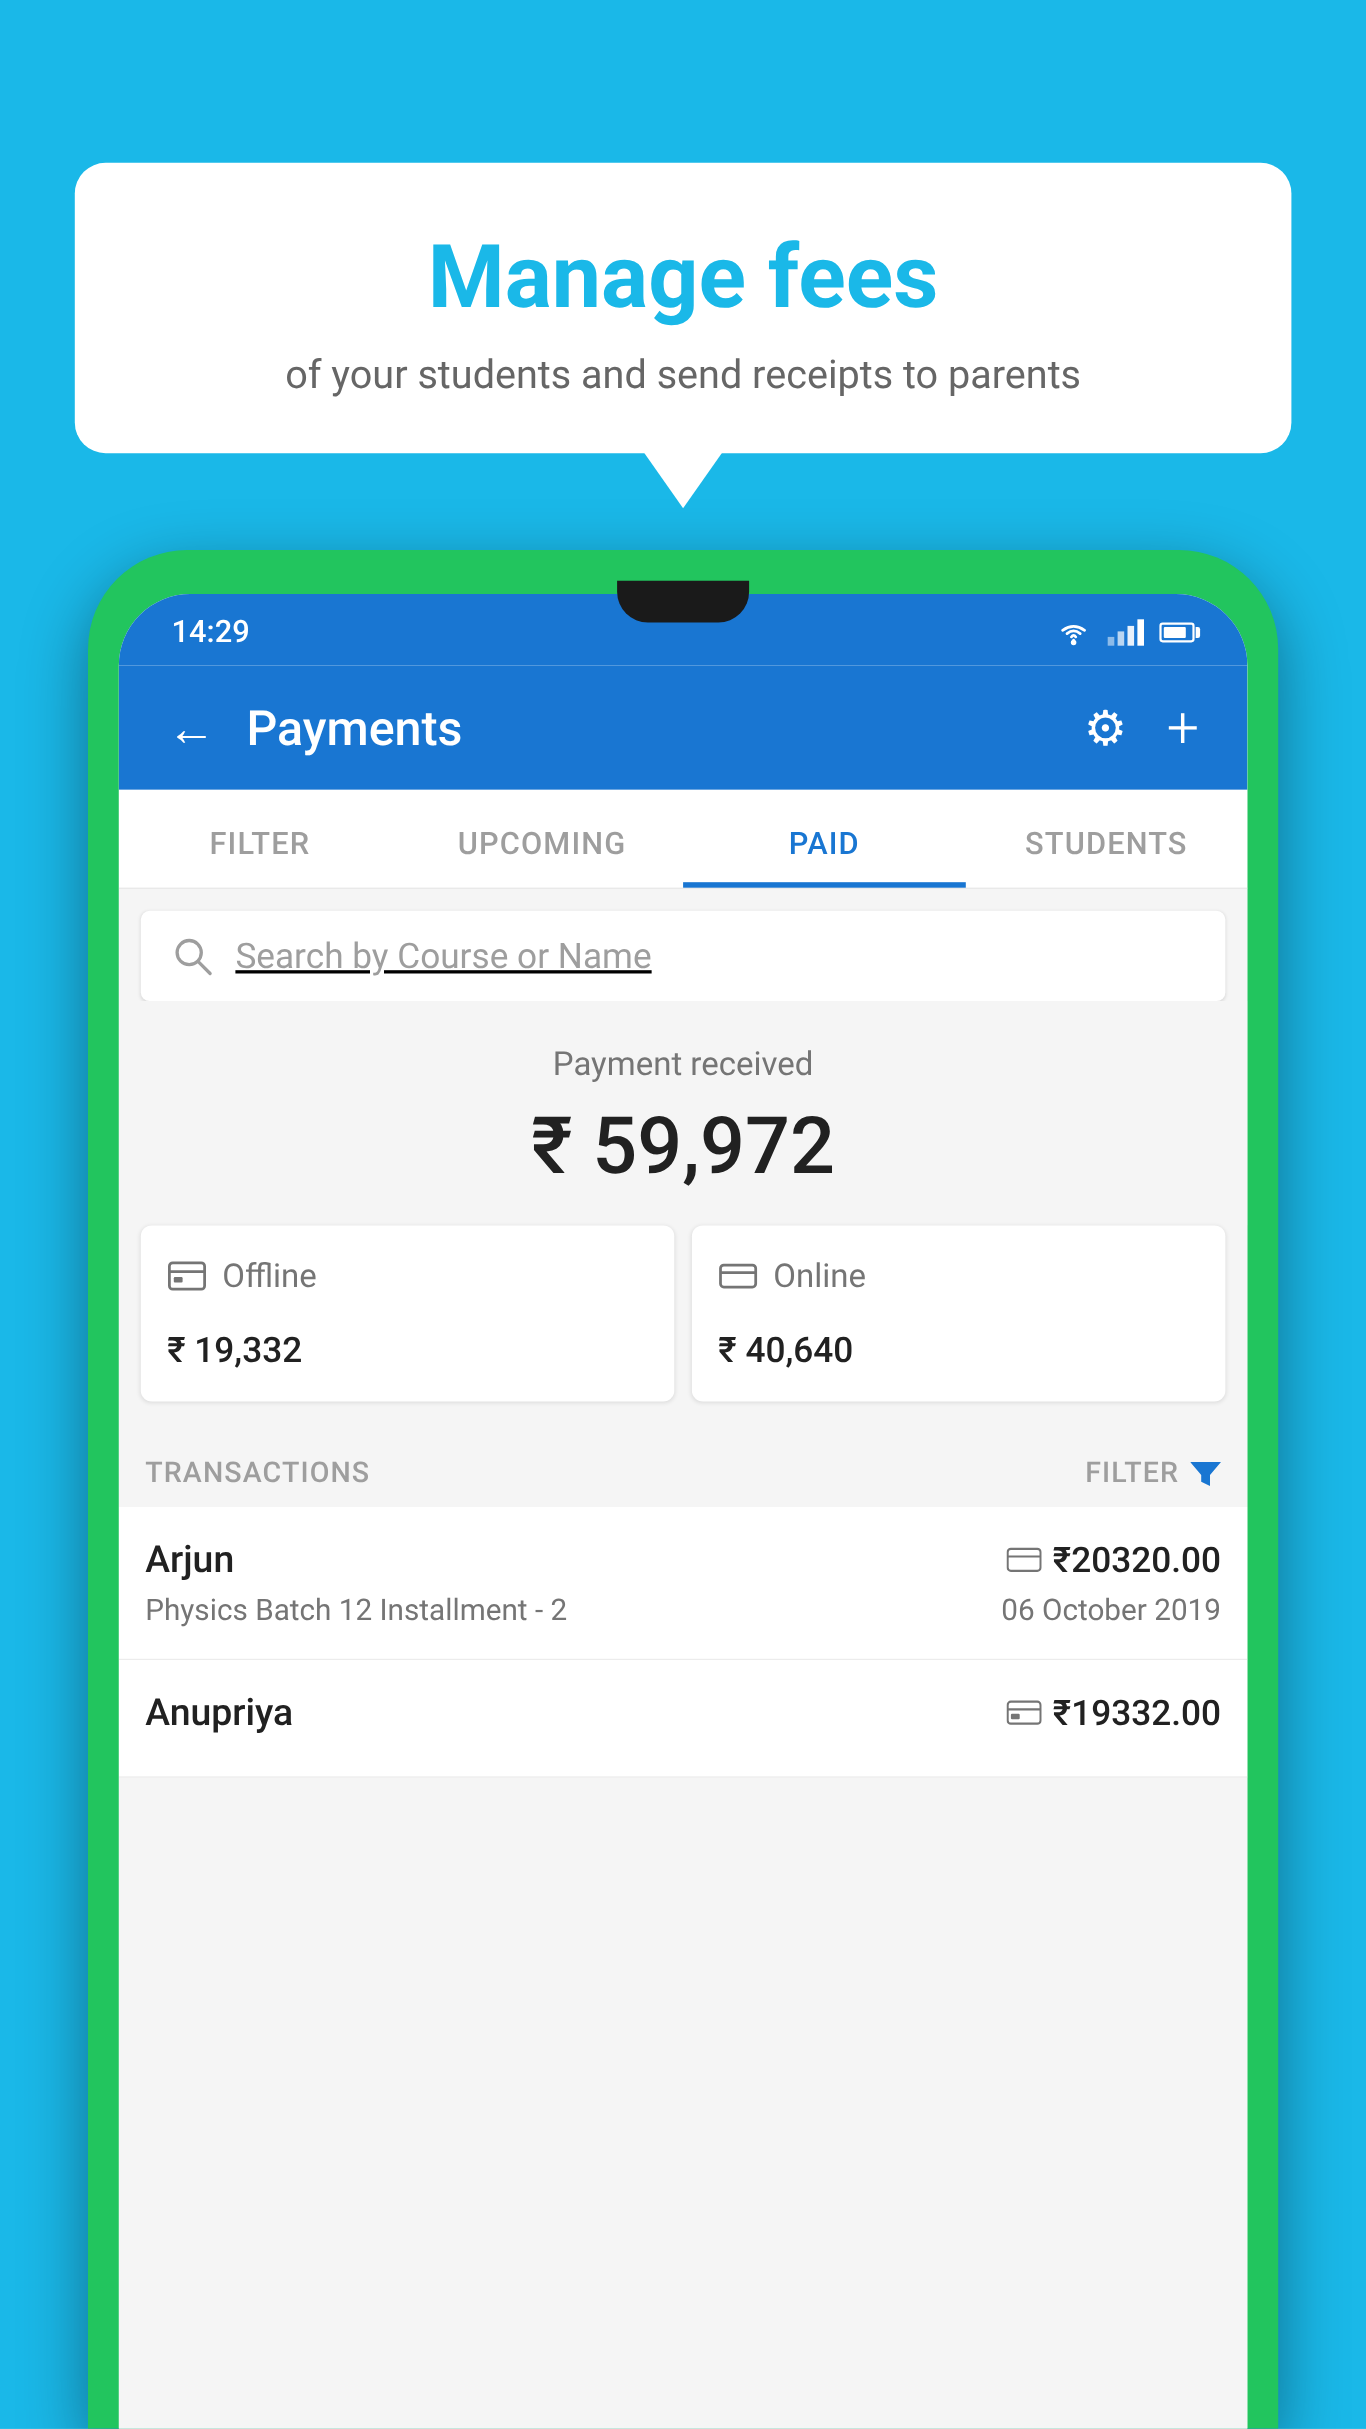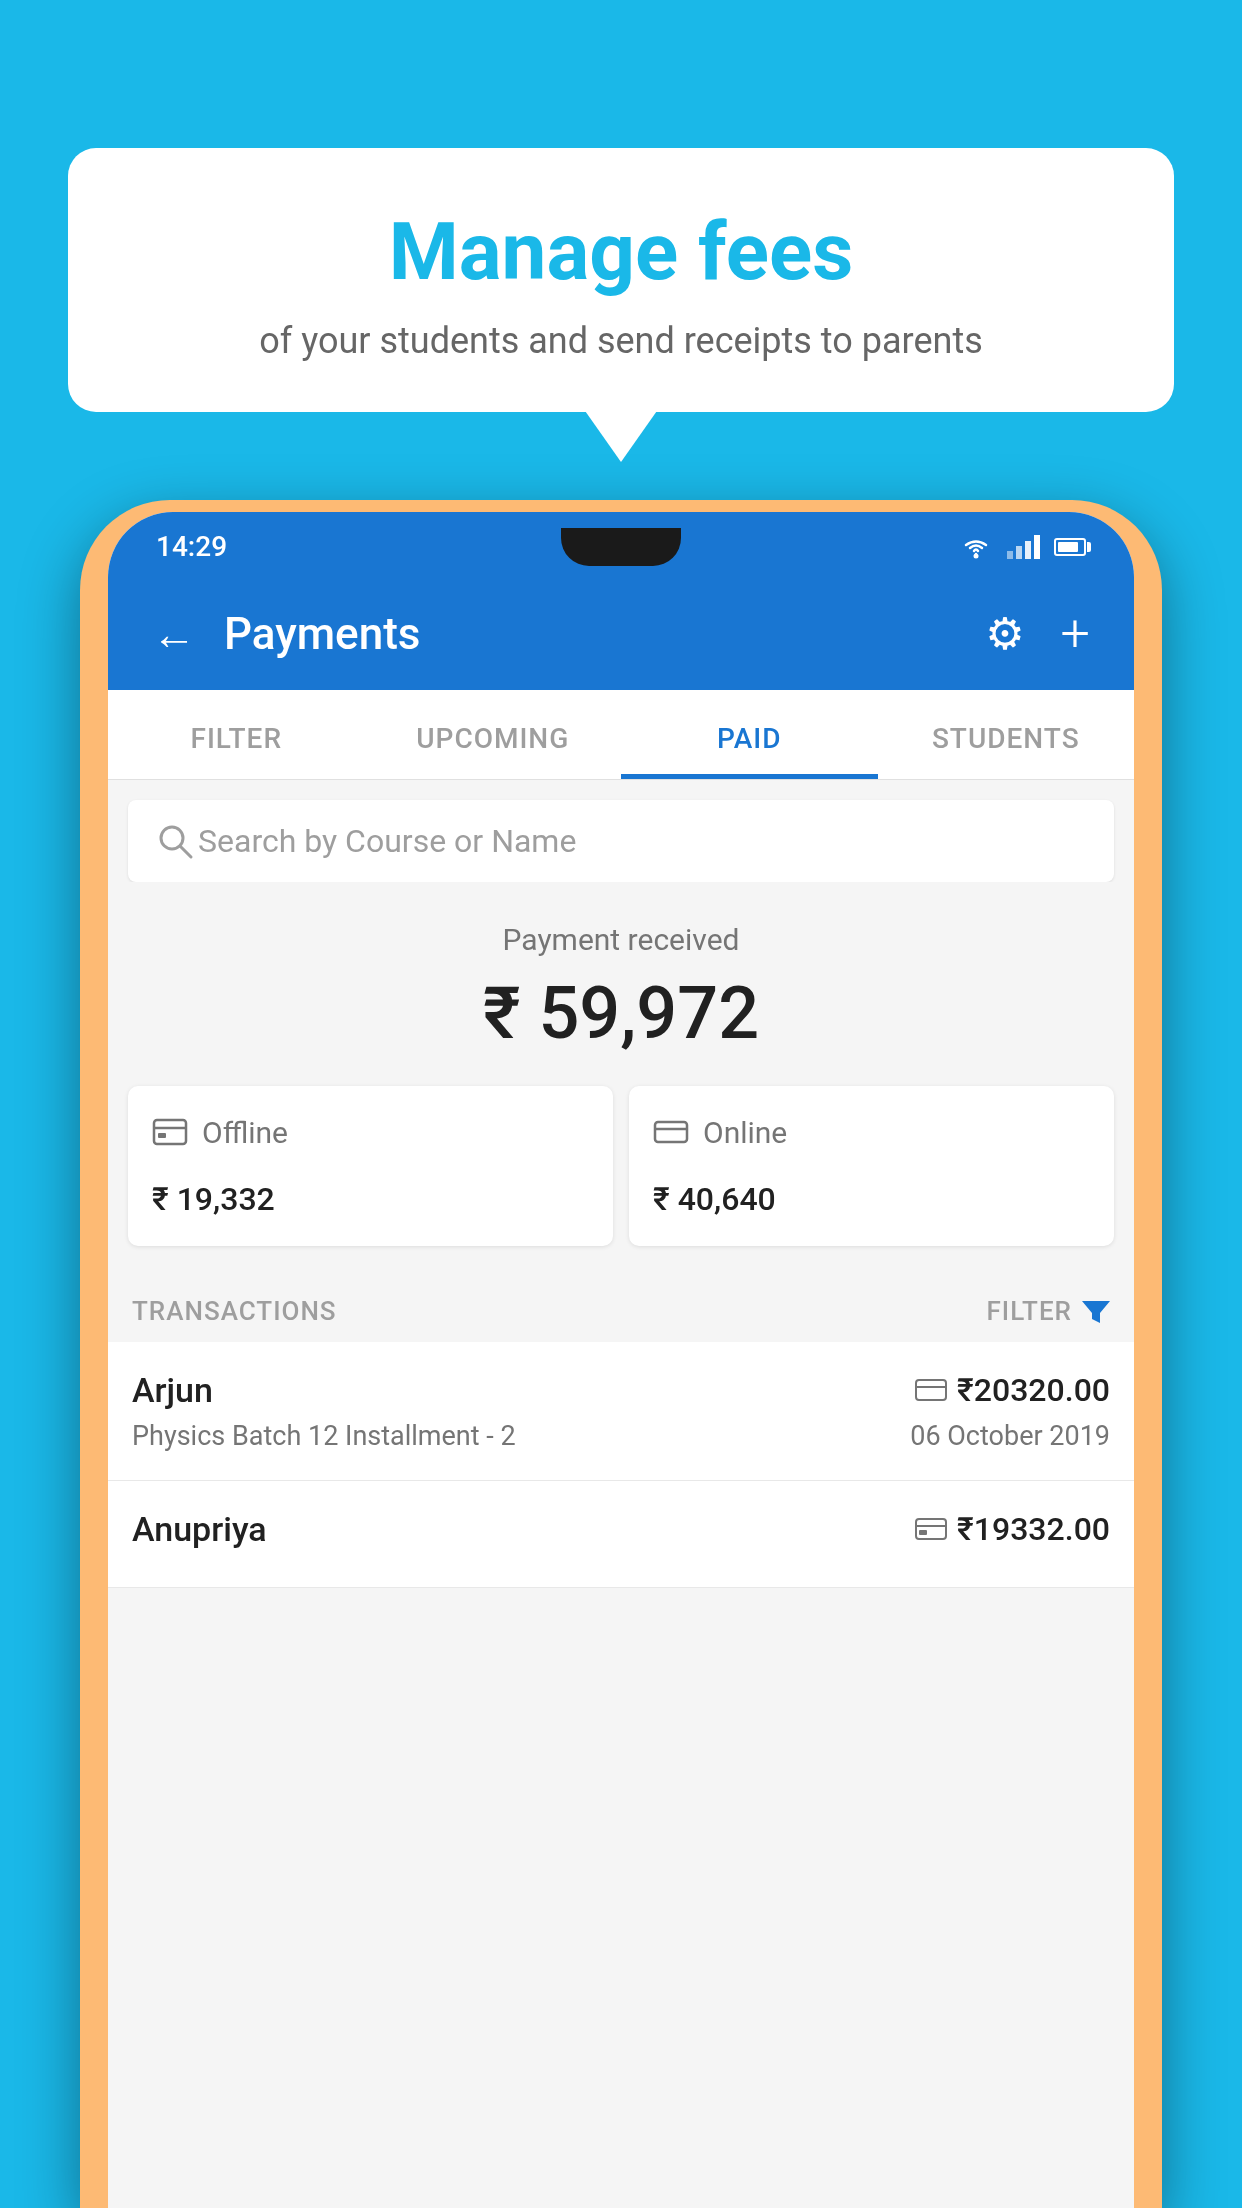--- a/index.html
+++ b/index.html
@@ -56,23 +56,23 @@
       font-weight: 400;
     }
 
     
     .phone-frame {
       position: absolute;
       top: 500px;
       left: 80px;
       right: 80px;
       bottom: 0;
-      background: #fdba74;
+      background: #22c55e;
       border-radius: 90px 90px 0 0;
-      padding: 12px 28px 0;
+      padding: 40px 28px 0;
       box-shadow: 0 20px 60px rgba(0,0,0,0.4);
     }
     .phone-inner {
       background: white;
       border-radius: 65px 65px 0 0;
       overflow: hidden;
       height: 100%;
       display: flex;
       flex-direction: column;
     }
@@ -180,22 +180,23 @@
     }
 
     
     .search-container {
       background: white;
       margin: 20px 20px 0;
       border-radius: 8px;
       display: flex;
       align-items: center;
       padding: 22px 28px;
-      gap: 4px;
+      gap: 20px;
       box-shadow: 0 1px 3px rgba(0,0,0,0.1);
+      text-decoration: underline;
     }
     .search-text {
       font-size: 32px;
       color: #9e9e9e;
     }
 
     
     .payment-received-section {
       background: #f5f5f5;
       padding: 40px 20px 30px;

